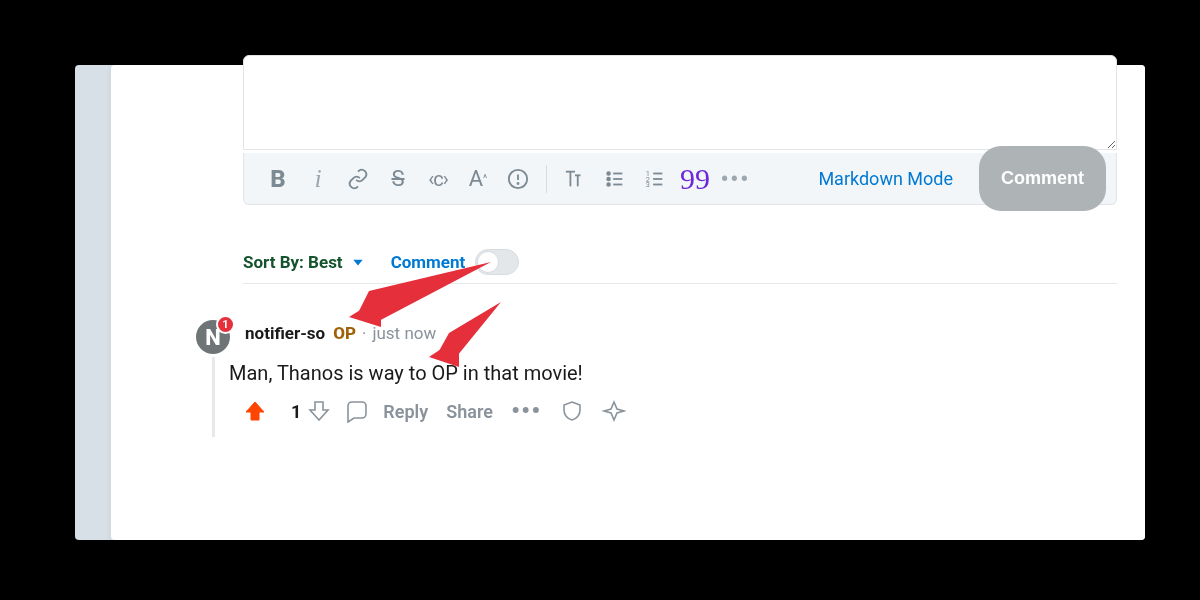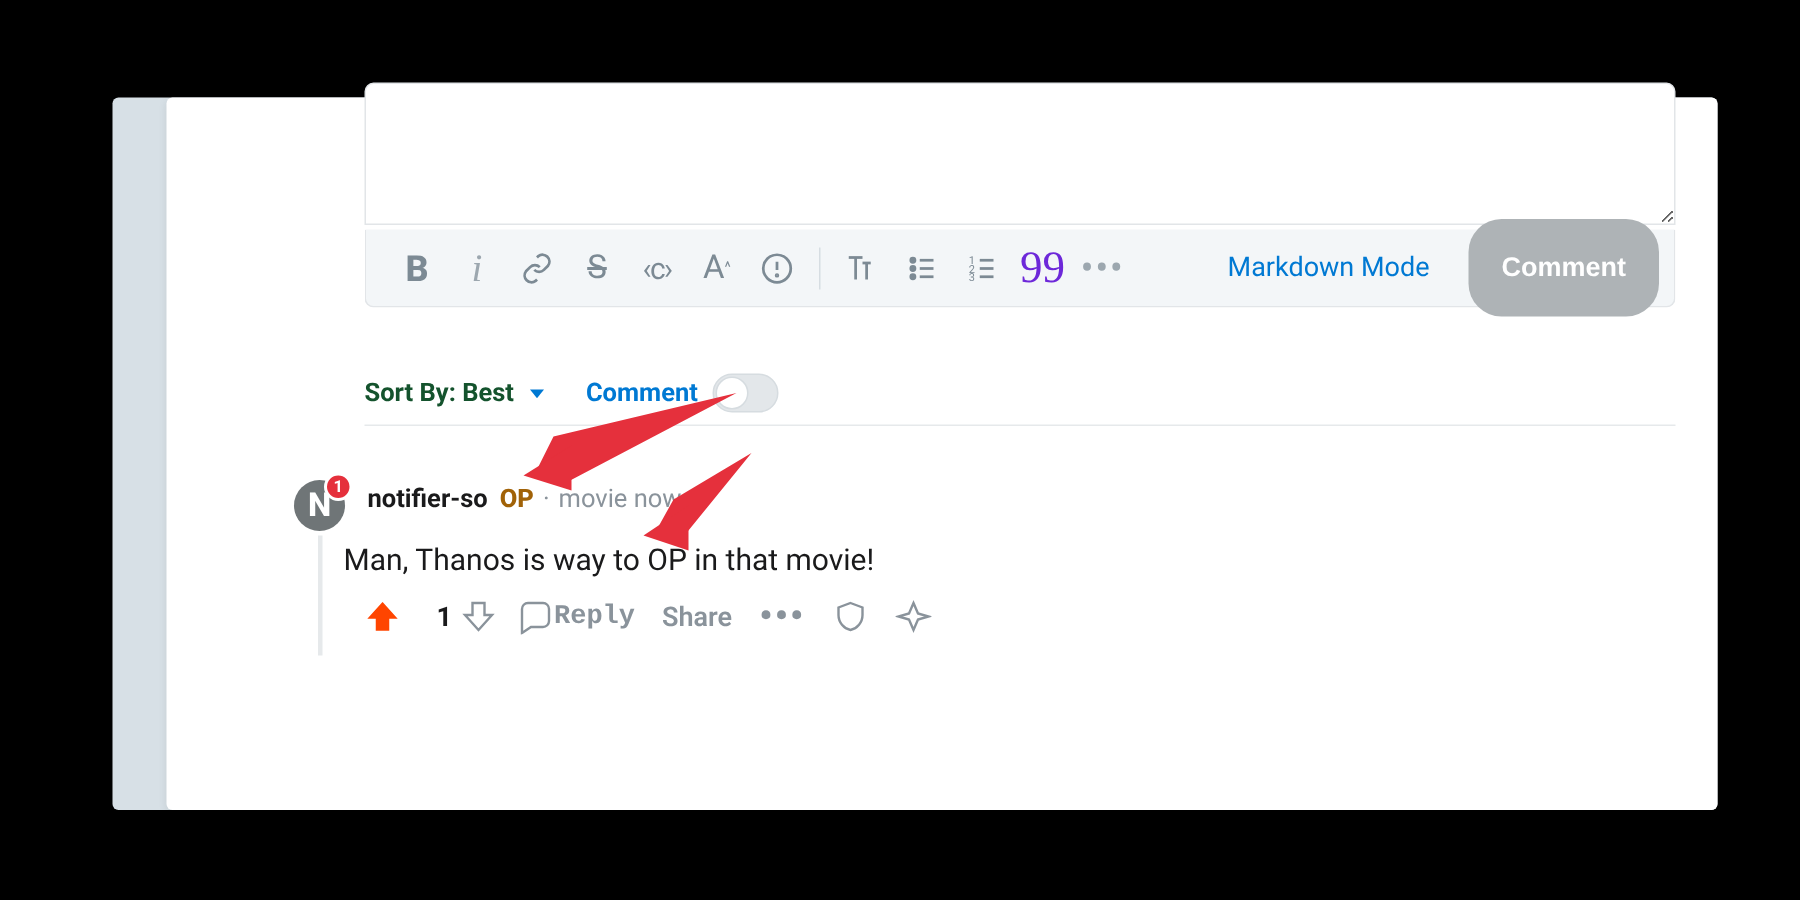--- a/index.html
+++ b/index.html
@@ -281,42 +281,42 @@
     <div class="avatar-wrap">
       <span>N</span>
       <span class="avatar-badge">1</span>
     </div>
     <div class="thread-line"></div>
 
     <div class="meta-line">
       <span class="username">notifier-so</span>
       <span class="op-badge">OP</span>
       <span class="meta-sep">·</span>
-      <span class="timestamp">movie now</span>
+      <span class="timestamp">just now</span>
     </div>
 
     <div class="comment-body">Man, Thanos is way to OP in that movie!</div>
 
     <div class="actions">
       <span class="act upvote">
         <svg viewBox="0 0 24 24">
             <path d="M12 3 L21 13 L16 13 L16 21 L8 21 L8 13 L3 13 Z"></path>
           </svg>
       </span>
       <span class="score">1</span>
       <span class="act stroke-ico" style="margin-right:14px;">
         <svg viewBox="0 0 24 24">
             <path d="M12 21 L3 11 L8 11 L8 3 L16 3 L16 11 L21 11 Z"></path>
           </svg>
       </span>
       <span class="act stroke-ico">
         <svg viewBox="0 0 24 24">
             <path d="M21 15a4 4 0 0 1-4 4H9l-6 4V7a4 4 0 0 1 4-4h10a4 4 0 0 1 4 4z"></path>
           </svg>
-        <span style="margin-left:0;font-family:Liberation Mono, monospace;">Reply</span>
+        <span style="margin-left:14px;">Reply</span>
       </span>
       <span class="act">
         <span>Share</span>
       </span>
       <span class="act more-dots">•••</span>
       <span class="act stroke-ico">
         <svg viewBox="0 0 24 24">
             <path d="M12 3l8 3v5c0 5-3.5 9-8 10-4.5-1-8-5-8-10V6l8-3z"></path>
           </svg>
       </span>

